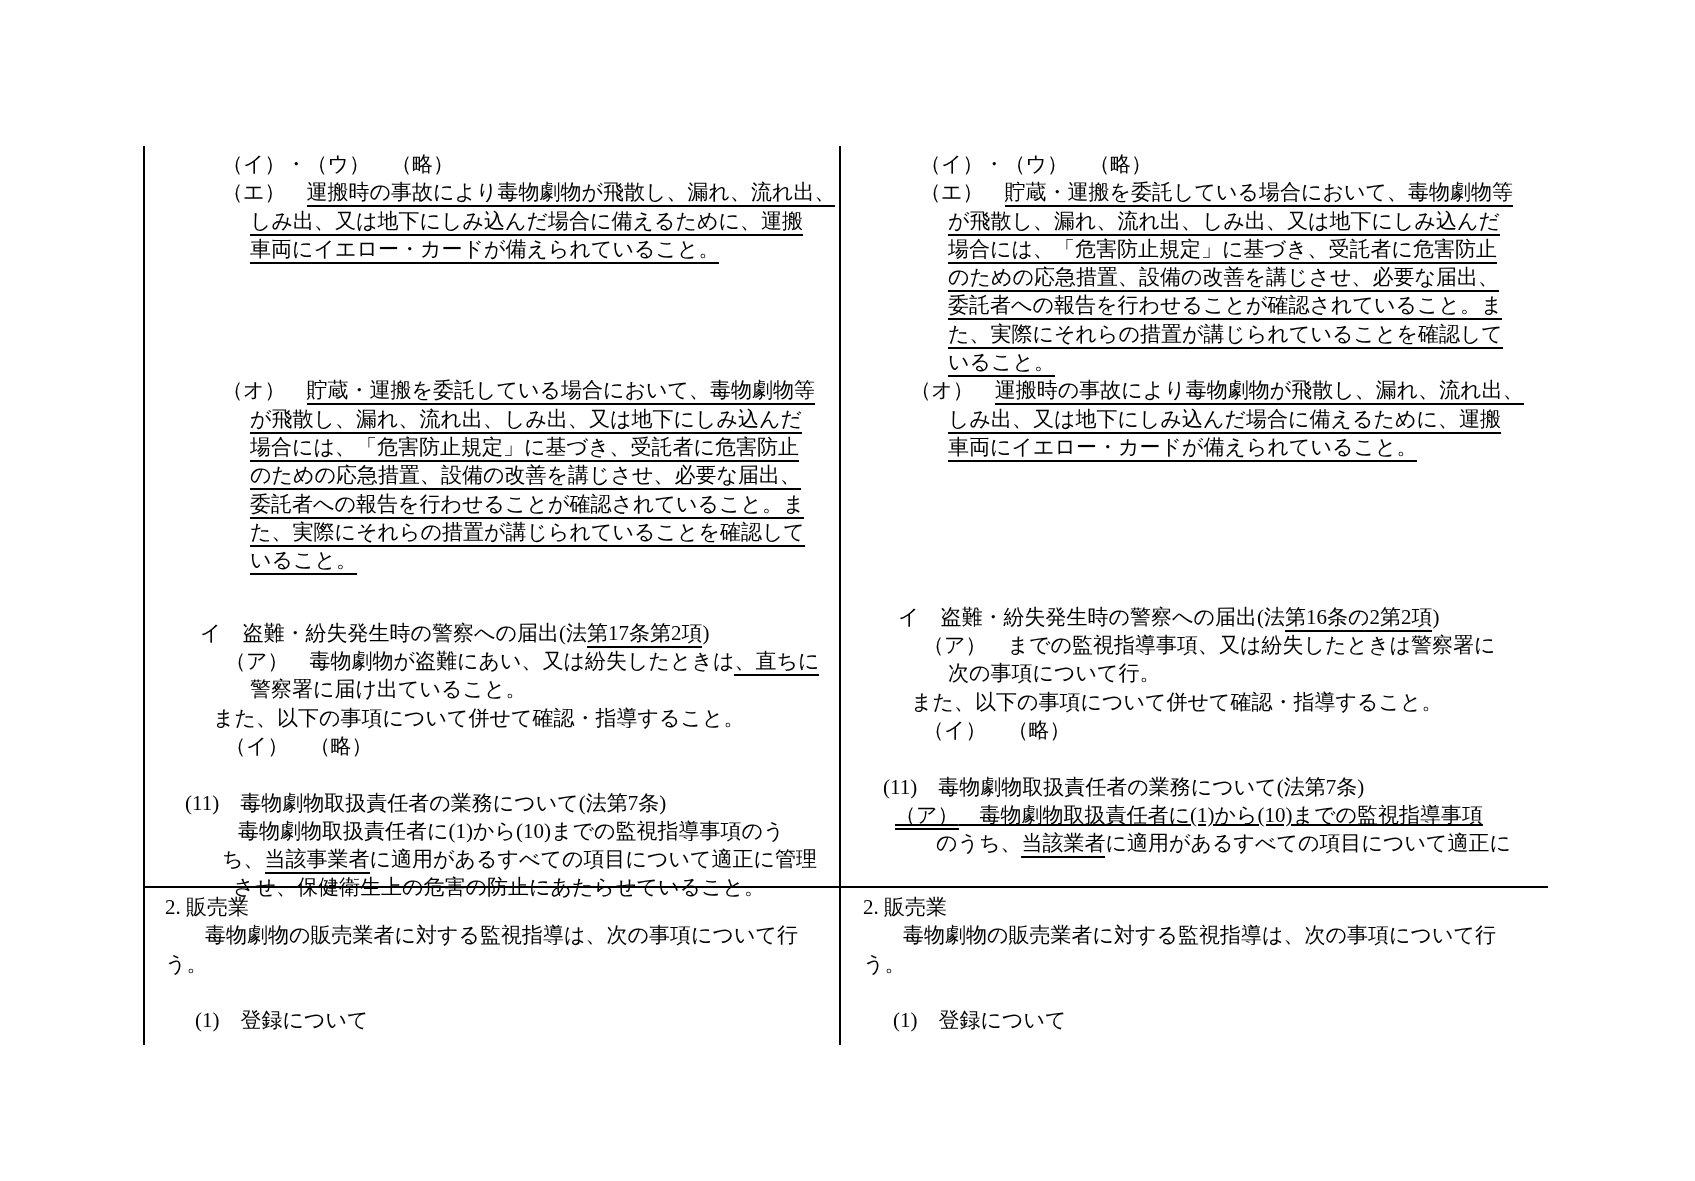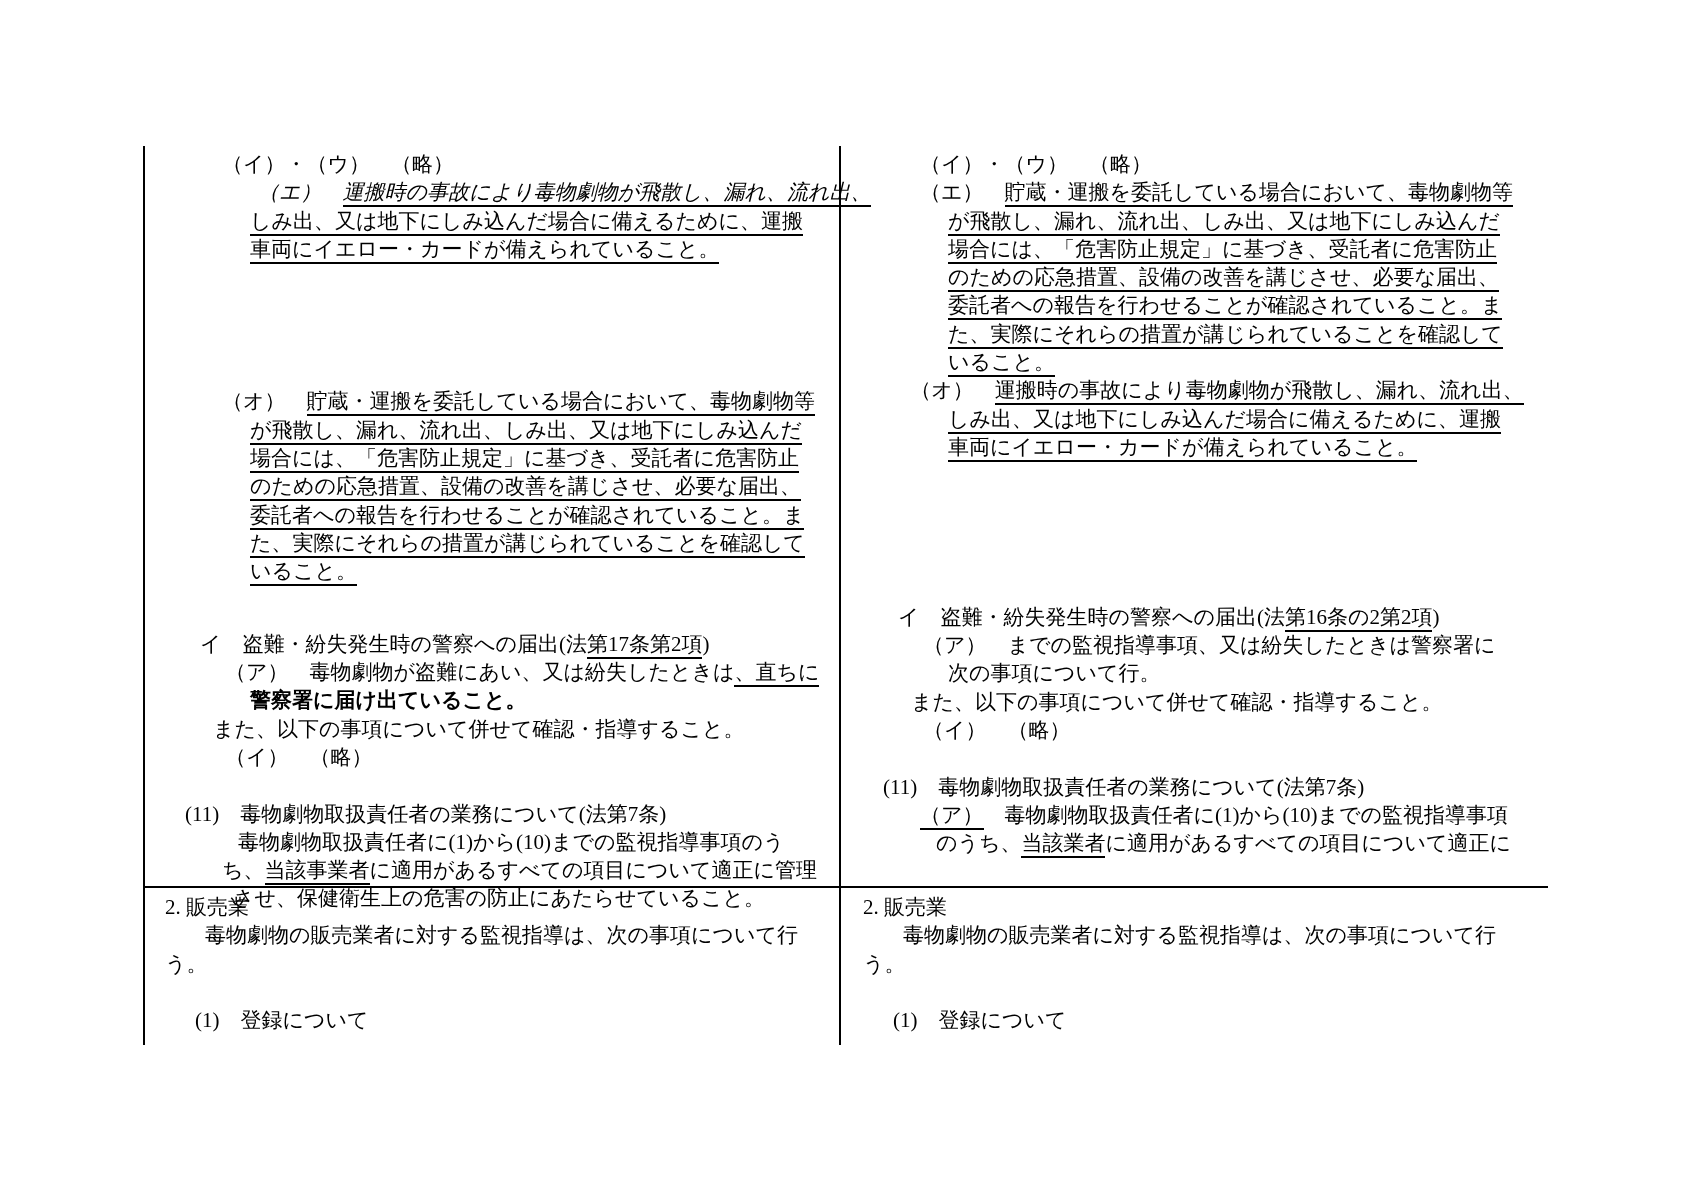--- a/index.html
+++ b/index.html
@@ -53,38 +53,38 @@
 </head>
 <body>
 
 <div class="page">
   <div class="vline" style="left:143px"></div>
   <div class="vline" style="left:839px"></div>
   <div class="hline"></div>
 
   <div class="cell" style="left:143px; top:150px;">
       <div class="line" style="padding-left: 79px;"><span>（イ）・（ウ）　（略）</span></div>
-      <div class="line" style="padding-left: 115px; font-style: italic;"><span>（エ）　</span><span class="u">運搬時の事故により毒物劇物が飛散し、漏れ、流れ出、</span></div>
+      <div class="line" style="padding-left: 79px;"><span>（エ）　</span><span class="u">運搬時の事故により毒物劇物が飛散し、漏れ、流れ出、</span></div>
       <div class="line" style="padding-left: 107px;"><span class="u">しみ出、又は地下にしみ込んだ場合に備えるために、運搬</span></div>
       <div class="line" style="padding-left: 107px;"><span class="u">車両にイエロー・カードが備えられていること。</span></div>
       <div class="line"></div>
       <div class="line"></div>
       <div class="line"></div>
       <div class="line"></div>
-      <div class="line" style="padding-left: 79px; margin-top: 11px;"><span>（オ）　</span><span class="u">貯蔵・運搬を委託している場合において、毒物劇物等</span></div>
+      <div class="line" style="padding-left: 79px;"><span>（オ）　</span><span class="u">貯蔵・運搬を委託している場合において、毒物劇物等</span></div>
       <div class="line" style="padding-left: 107px;"><span class="u">が飛散し、漏れ、流れ出、しみ出、又は地下にしみ込んだ</span></div>
       <div class="line" style="padding-left: 107px;"><span class="u">場合には、「危害防止規定」に基づき、受託者に危害防止</span></div>
       <div class="line" style="padding-left: 107px;"><span class="u">のための応急措置、設備の改善を講じさせ、必要な届出、</span></div>
       <div class="line" style="padding-left: 107px;"><span class="u">委託者への報告を行わせることが確認されていること。ま</span></div>
       <div class="line" style="padding-left: 107px;"><span class="u">た、実際にそれらの措置が講じられていることを確認して</span></div>
       <div class="line" style="padding-left: 107px;"><span class="u">いること。</span></div>
       <div class="line"></div>
       <div class="line" style="padding-left: 57px; margin-top: 16px;"><span>イ　盗難・紛失発生時の警察への届出(法</span><span class="u">第17条第2項</span><span>)</span></div>
       <div class="line" style="padding-left: 82px;"><span>（ア）　毒物劇物が盗難にあい、又は紛失したときは</span><span class="u">、直ちに</span></div>
-      <div class="line" style="padding-left: 107px; font-weight: bold;"><span>警察署に届け出ていること。</span></div>
+      <div class="line" style="padding-left: 107px;"><span>警察署に届け出ていること。</span></div>
       <div class="line" style="padding-left: 70px;"><span>また、以下の事項について併せて確認・指導すること。</span></div>
       <div class="line" style="padding-left: 82px;"><span>（イ）　（略）</span></div>
       <div class="line"></div>
       <div class="line" style="padding-left: 42px;"><span>(11)　毒物劇物取扱責任者の業務について(法第7条)</span></div>
       <div class="line" style="padding-left: 95px;"><span>毒物劇物取扱責任者に(1)から(10)までの監視指導事項のう</span></div>
       <div class="line" style="padding-left: 79px;"><span>ち、</span><span class="u">当該事業者</span><span>に適用があるすべての項目について適正に管理</span></div>
       <div class="line" style="padding-left: 90px;"><span>させ、保健衛生上の危害の防止にあたらせていること。</span></div>
     </div>
   <div class="cell" style="left:841px; top:150px;">
       <div class="line" style="padding-left: 79px;"><span>（イ）・（ウ）　（略）</span></div>
@@ -103,21 +103,21 @@
       <div class="line"></div>
       <div class="line"></div>
       <div class="line"></div>
       <div class="line" style="padding-left: 57px;"><span>イ　盗難・紛失発生時の警察への届出(法</span><span class="u">第16条の2第2項</span><span>)</span></div>
       <div class="line" style="padding-left: 82px;"><span>（ア）　までの監視指導事項、又は紛失したときは警察署に</span></div>
       <div class="line" style="padding-left: 107px;"><span>次の事項について行。</span></div>
       <div class="line" style="padding-left: 70px;"><span>また、以下の事項について併せて確認・指導すること。</span></div>
       <div class="line" style="padding-left: 82px;"><span>（イ）　（略）</span></div>
       <div class="line"></div>
       <div class="line" style="padding-left: 42px;"><span>(11)　毒物劇物取扱責任者の業務について(法第7条)</span></div>
-      <div class="line" style="padding-left: 79px;"><span class="u">（ア）</span><span>　毒物劇物取扱責任者に(1)から(10)までの監視指導事項</span></div>
+      <div class="line" style="padding-left: 54px; text-decoration: underline;"><span class="u">（ア）</span><span>　毒物劇物取扱責任者に(1)から(10)までの監視指導事項</span></div>
       <div class="line" style="padding-left: 95px;"><span>のうち、</span><span class="u">当該業者</span><span>に適用があるすべての項目について適正に</span></div>
     </div>
   <div class="cell" style="left:143px; top:893px;">
       <div class="line" style="padding-left: 22px;"><span>2. 販売業</span></div>
       <div class="line" style="padding-left: 62px;"><span>毒物劇物の販売業者に対する監視指導は、次の事項について行</span></div>
       <div class="line" style="padding-left: 22px;"><span>う。</span></div>
       <div class="line"></div>
       <div class="line" style="padding-left: 52px;"><span>(1)　登録について</span></div>
     </div>
   <div class="cell" style="left:841px; top:893px;">

